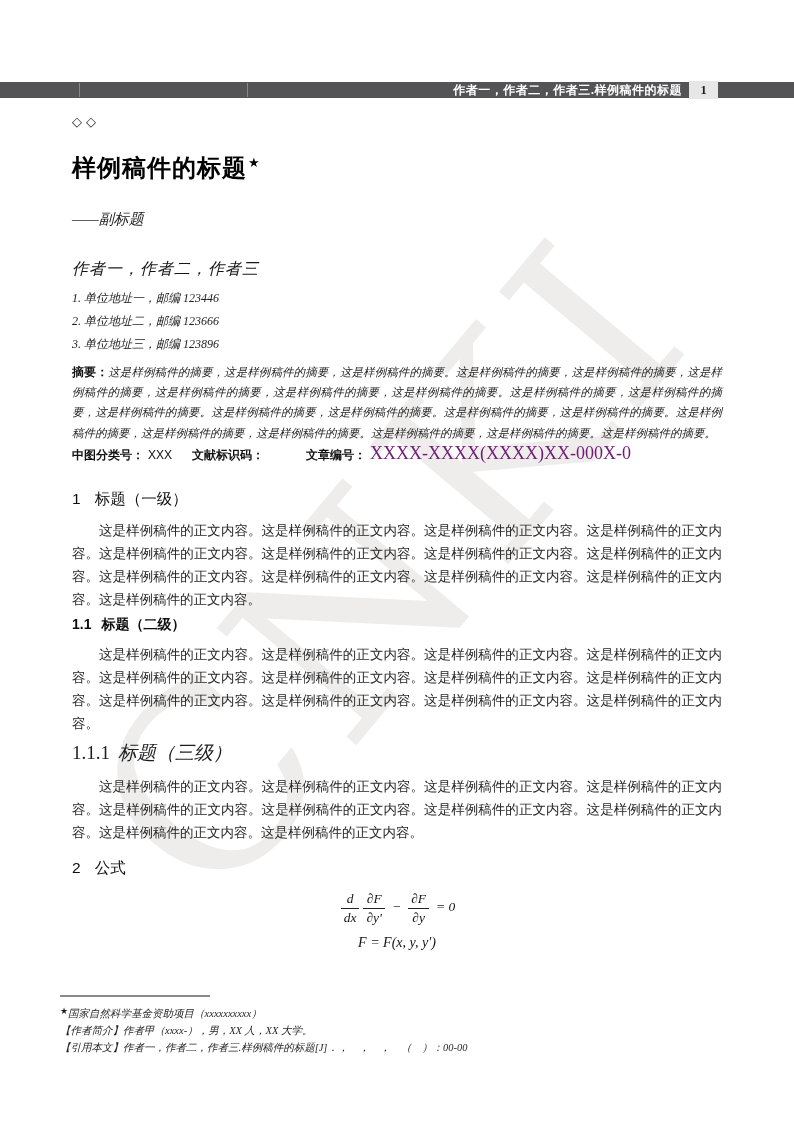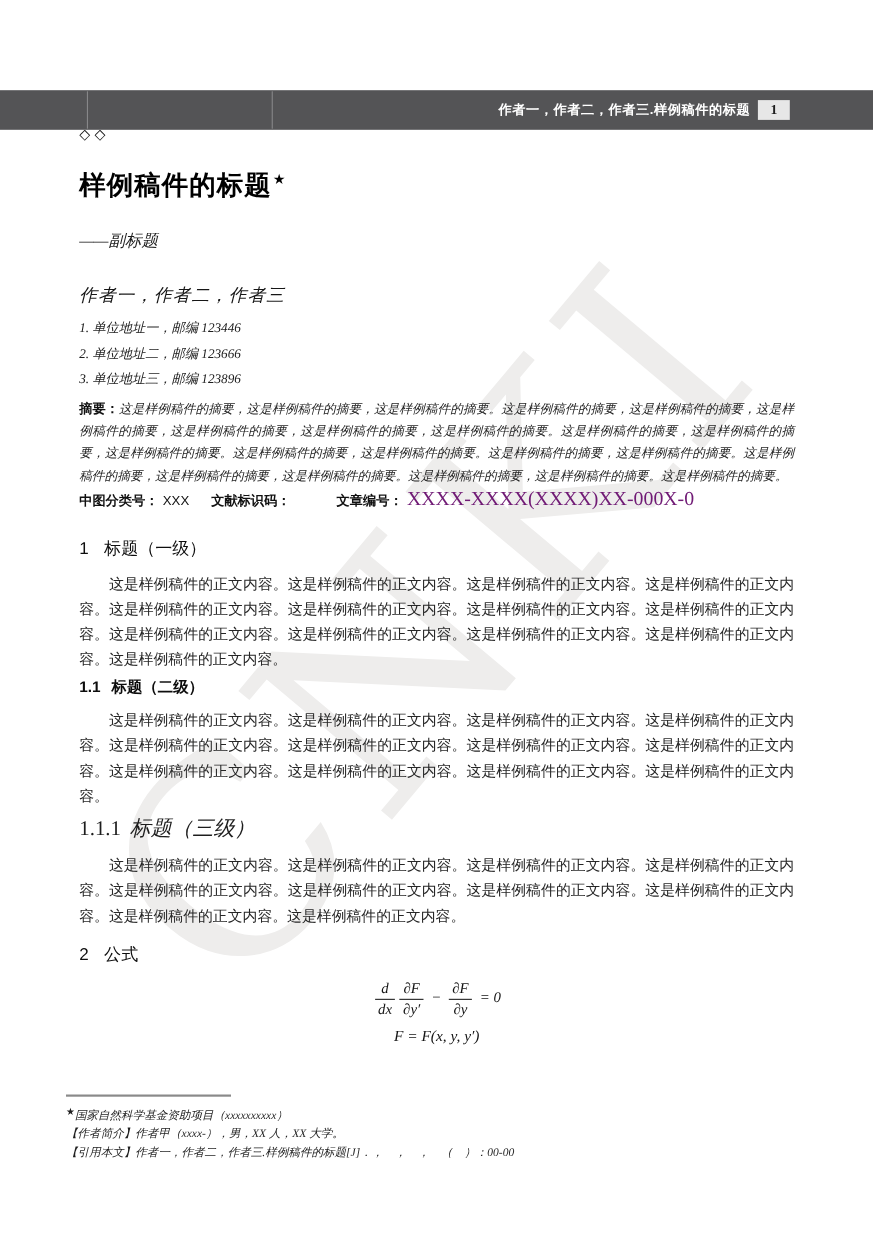--- a/index.html
+++ b/index.html
@@ -12,21 +12,21 @@
   
   .watermark {
     position:absolute; left:15px; top:438px; width:750px; height:265px;
     line-height:265px; text-align:center; z-index:0;
     font-family:"DejaVu Serif","Liberation Serif",serif;
     font-size:250px; letter-spacing:16px; color:#eeedec;
     transform:rotate(-50deg); user-select:none; white-space:nowrap;
   }
   
   .header-bar {
-    position:absolute; top:82px; left:0; width:794px; height:36px;
+    position:absolute; top:82px; left:0; width:794px; height:16px;
     background:#545456; display:flex; align-items:center; z-index:2;
   }
   .header-sep { position:absolute; top:1px; bottom:1px; width:1px; background:rgba(255,255,255,0.30); }
   .sep1 { left:79px; } .sep2 { left:247px; }
   .running-title {
     flex:1; text-align:right; color:#ffffff; font-weight:bold; font-size:12px;
     padding-right:7px; font-family:"Liberation Sans","DejaVu Sans",sans-serif; letter-spacing:0.5px;
   }
   .page-box {
     width:29px; height:18px; background:#e7e7e7; color:#1f1f1f;

